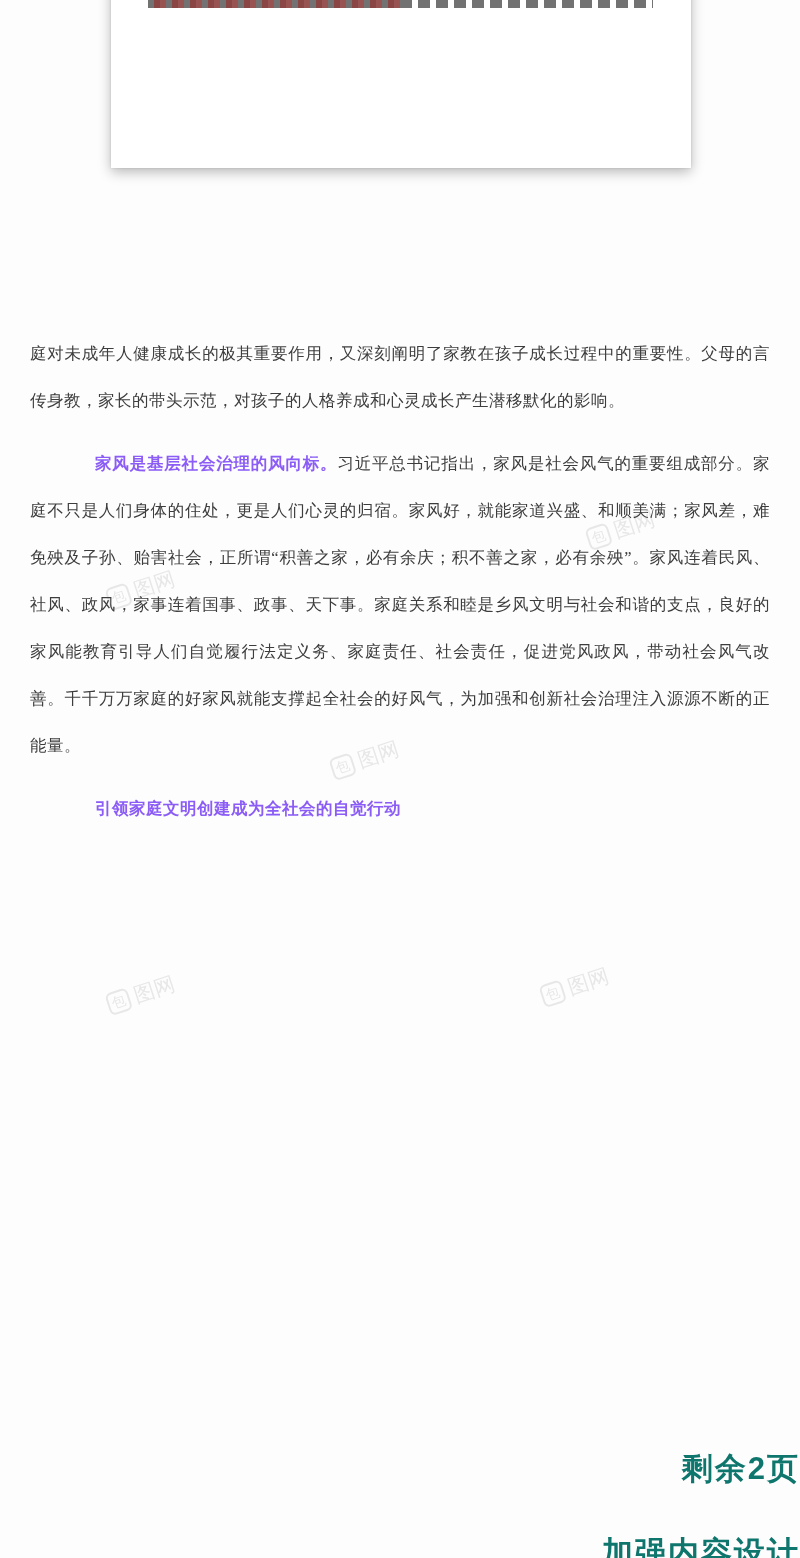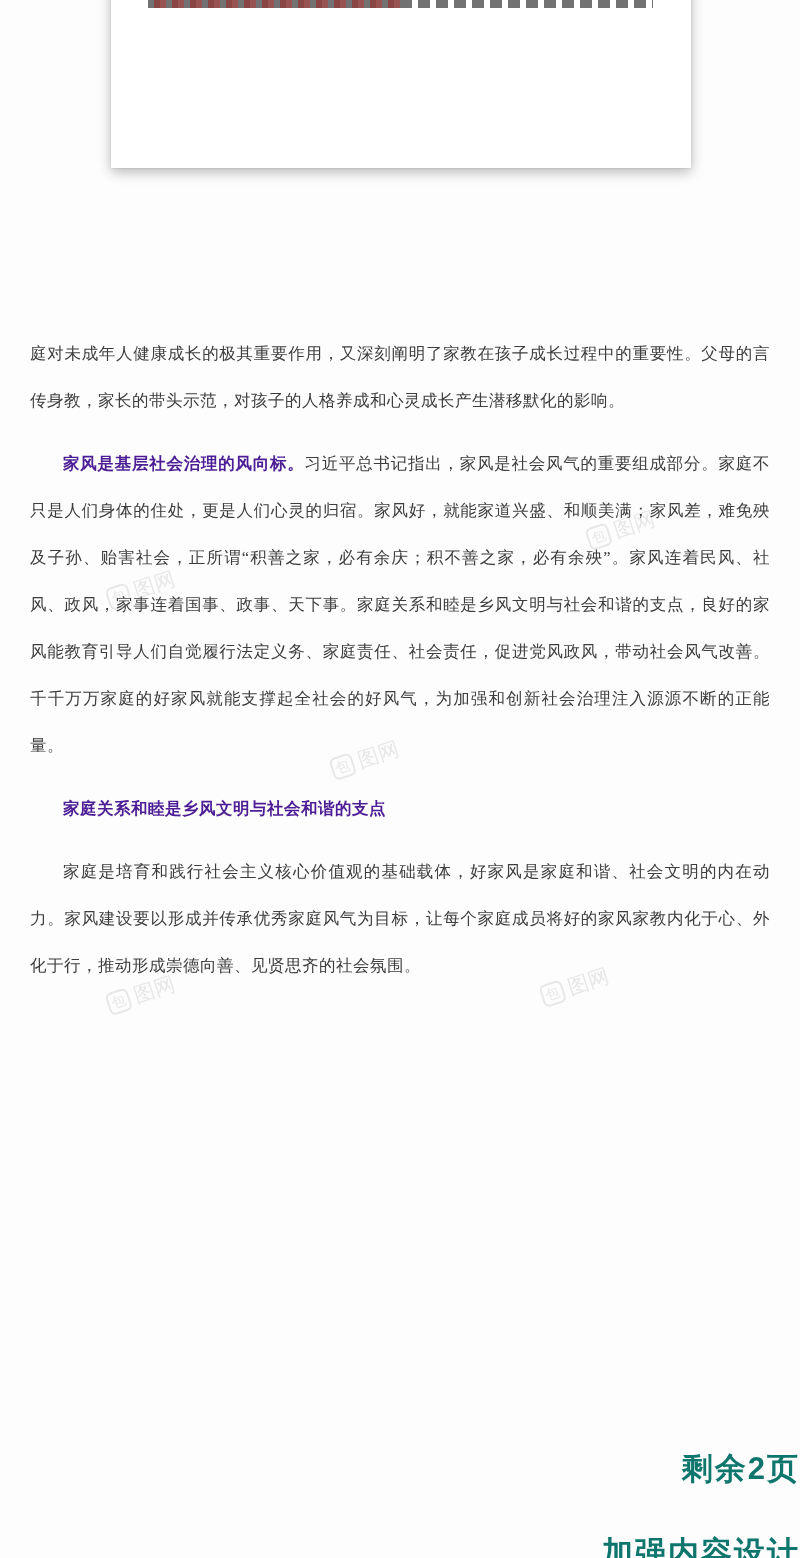--- a/index.html
+++ b/index.html
@@ -50,21 +50,21 @@
     right: 30px;
     top: 330px;
     font-size: 16.5px;
     line-height: 47px;
     letter-spacing: 0.5px;
     color: #3d3d3d;
     text-align: justify;
   }
   .doc p { margin: 0 0 16px 0; }
   .doc p.indent { text-indent: 2em; }
-  .doc strong { color: #4c1d95; font-weight: bold; }
+  .doc strong { color: #8b5cf6; font-weight: bold; margin-left: 32px; }
 
   
   .wm {
     position: absolute;
     display: inline-flex;
     align-items: center;
     gap: 5px;
     transform: rotate(-18deg);
     color: #7a7a7a;
     opacity: 0.16;
@@ -131,23 +131,22 @@
 <div class="wm" style="left:540px; top:972px;">
   <span class="wm-logo">包</span>
   <span>图网</span>
 </div>
 
 <div class="doc">
   <p><span>庭对未成年人健康成长的极其重要作用，又深刻阐明了家教在孩子成长过程中的重要性。父母的言传身教，家长的带头示范，对孩子的人格养成和心灵成长产生潜移默化的影响。</span></p>
 
   <p class="indent"><strong>家风是基层社会治理的风向标。</strong><span>习近平总书记指出，家风是社会风气的重要组成部分。家庭不只是人们身体的住处，更是人们心灵的归宿。家风好，就能家道兴盛、和顺美满；家风差，难免殃及子孙、贻害社会，正所谓“积善之家，必有余庆；积不善之家，必有余殃”。家风连着民风、社风、政风，家事连着国事、政事、天下事。家庭关系和睦是乡风文明与社会和谐的支点，良好的家风能教育引导人们自觉履行法定义务、家庭责任、社会责任，促进党风政风，带动社会风气改善。千千万万家庭的好家风就能支撑起全社会的好风气，为加强和创新社会治理注入源源不断的正能量。</span></p>
 
-  <p class="indent"><strong>家庭关系和睦是乡风文明与社会和谐的支点</strong></p>
+  <p class="indent"><strong>引领家庭文明创建成为全社会的自觉行动</strong></p>
 
-  <p class="indent"><span>家庭是培育和践行社会主义核心价值观的基础载体，好家风是家庭和谐、社会文明的内在动力。家风建设要以形成并传承优秀家庭风气为目标，让每个家庭成员将好的家风家教内化于心、外化于行，推动形成崇德向善、见贤思齐的社会氛围。</span></p>
 
 
 </div>
 
 <div class="footer">
   <span>剩余2页</span>
   <span>加强内容设计</span>
 </div>
 
 </body></html>

